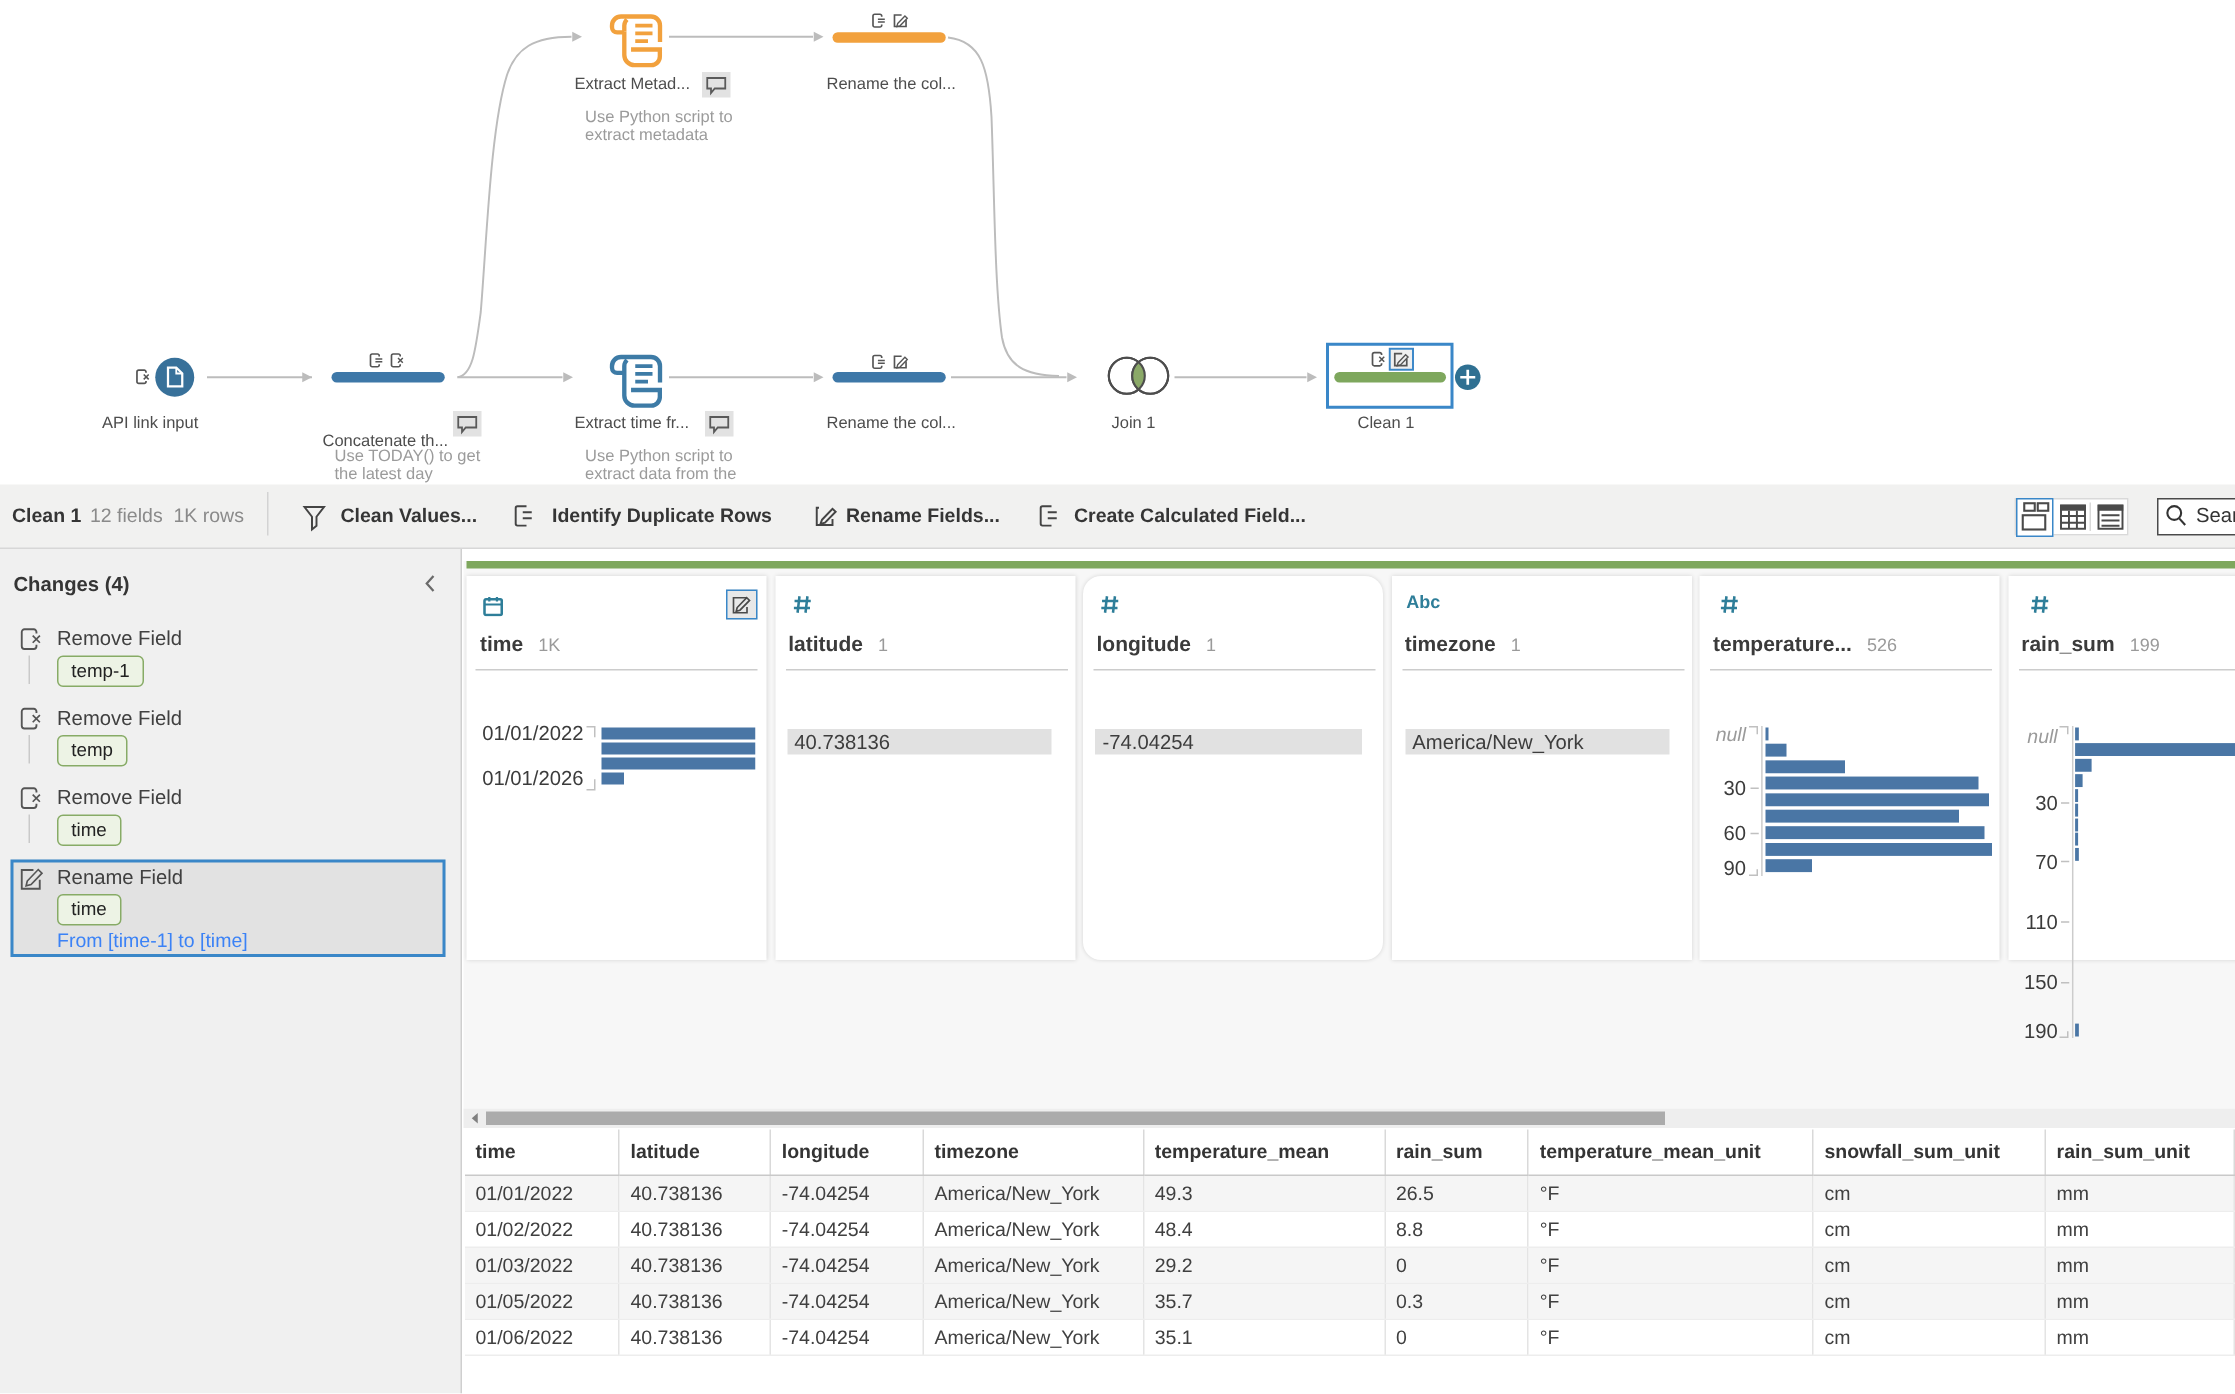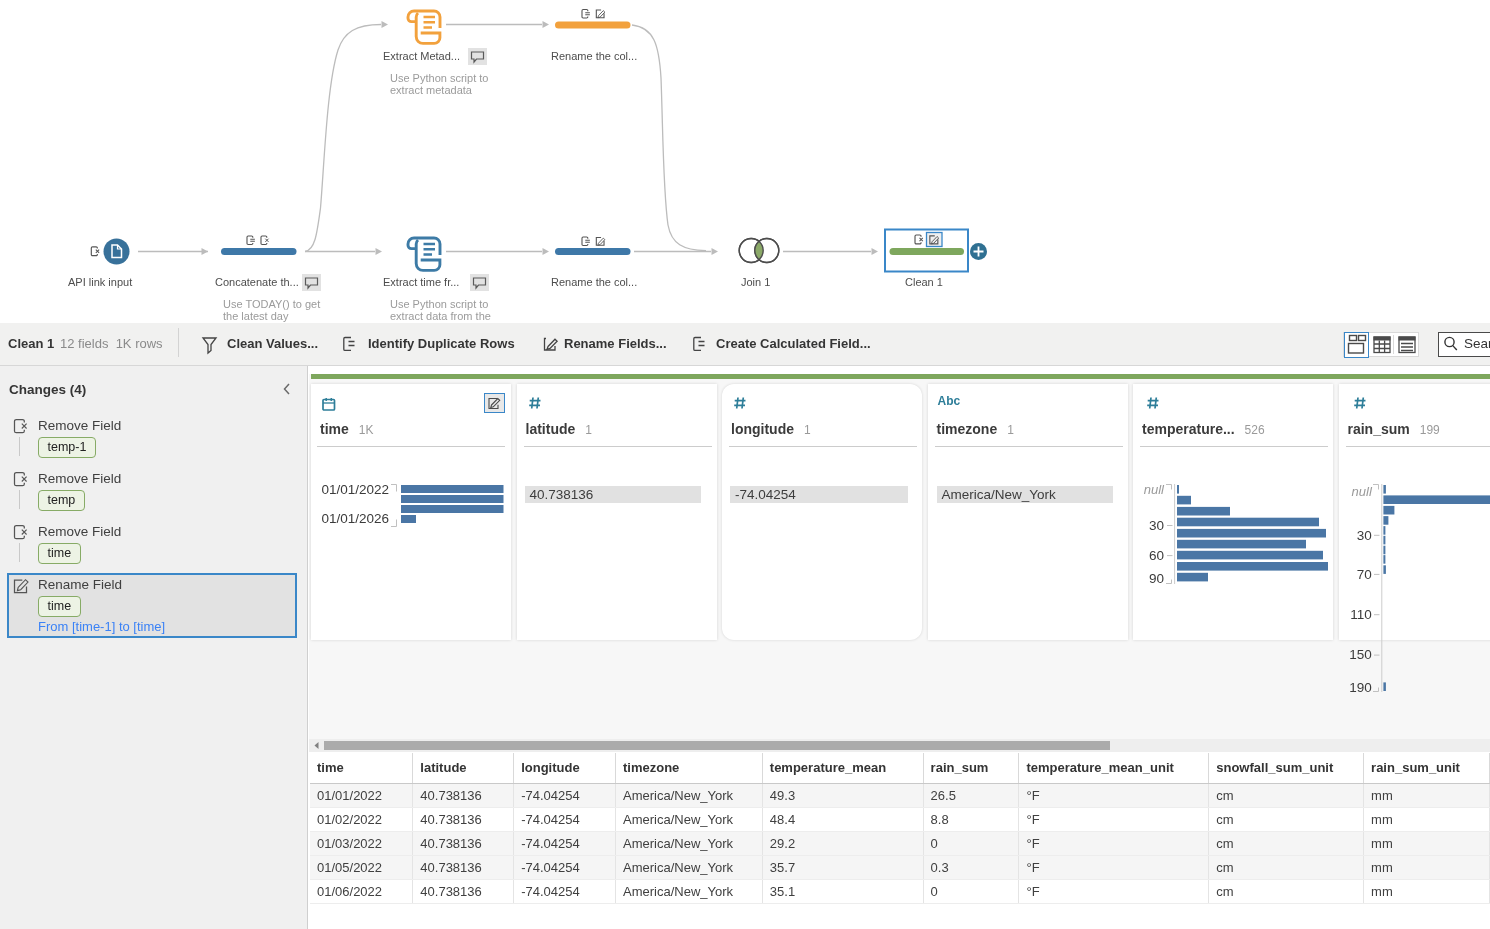--- a/index.html
+++ b/index.html
@@ -138,21 +138,21 @@
 
   <use href="#ic-lines" transform="translate(581.5,9) scale(0.82)"></use>
   <use href="#ic-pen" transform="translate(595.5,9) scale(0.82)"></use>
 
   <use href="#ic-fx" transform="translate(914.5,234.5) scale(0.85)"></use>
   <use href="#ic-pen" transform="translate(929,234.8) scale(0.85)"></use>
 </svg>
 
 
 <div class="nlabel" style="left:68px; top:276px;">API link input</div>
-<div class="nlabel" style="left:215px; top:276px;">Concatenate th...</div>
+<div class="nlabel" style="left:215px; top:288px;">Concatenate th...</div>
 <div class="bubble" style="left:302px; top:274px;"><svg width="19" height="17" viewBox="0 0 19 17">
           <path d="M3.5,4 h12 v7 h-7 l-2.5,3 v-3 h-2.5 z" fill="none" stroke="#5a5a5a" stroke-width="1.2"></path>
         </svg></div>
 <div class="nhelp" style="left:223px; top:298px;">Use TODAY() to get<br>the latest day</div>
 <div class="nlabel" style="left:383px; top:276px;">Extract time fr...</div>
 <div class="bubble" style="left:470px; top:274px;"><svg width="19" height="17" viewBox="0 0 19 17">
           <path d="M3.5,4 h12 v7 h-7 l-2.5,3 v-3 h-2.5 z" fill="none" stroke="#5a5a5a" stroke-width="1.2"></path>
         </svg></div>
 <div class="nhelp" style="left:390px; top:298px;">Use Python script to<br>extract data from the</div>
 <div class="nlabel" style="left:383px; top:50px;">Extract Metad...</div>

